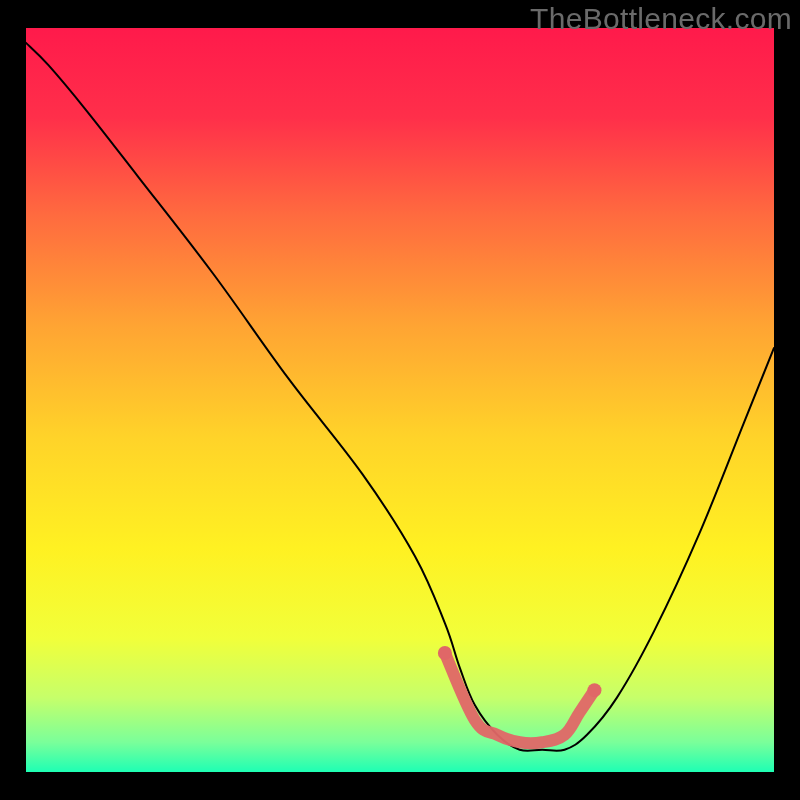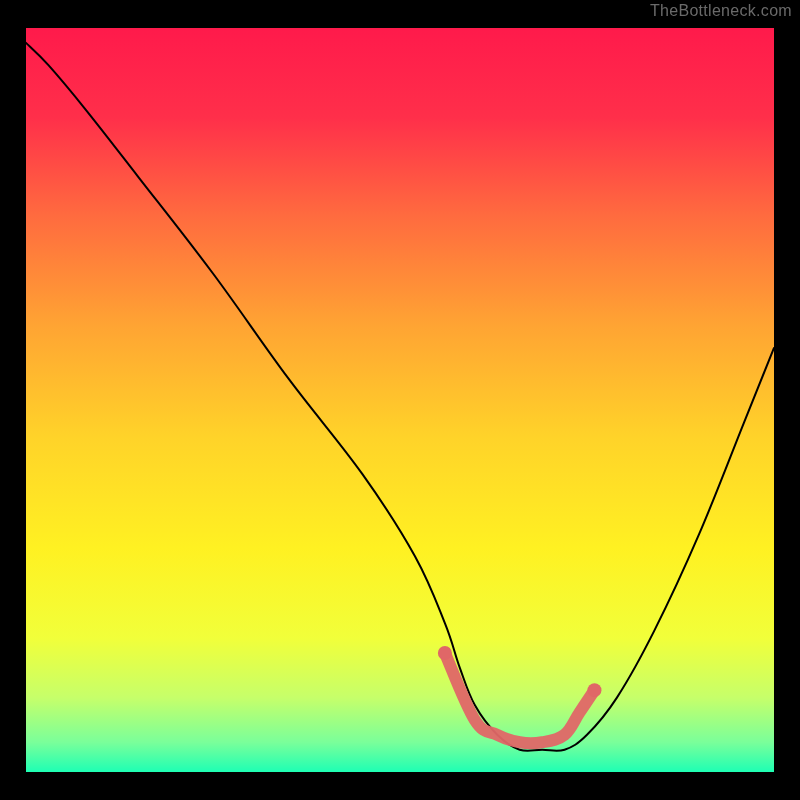--- a/index.html
+++ b/index.html
@@ -14,21 +14,21 @@
   .stage {
     position: relative;
     width: 800px;
     height: 800px;
     background: #000000;
   }
   .watermark {
     position: absolute;
     top: 2px;
     right: 8px;
-    font-size: 16px;
+    font-size: 30px;
     font-weight: 500;
     color: #6a6a6a;
     letter-spacing: 0.3px;
     z-index: 10;
   }
   .plot {
     position: absolute;
     left: 26px;
     top: 28px;
     width: 748px;

